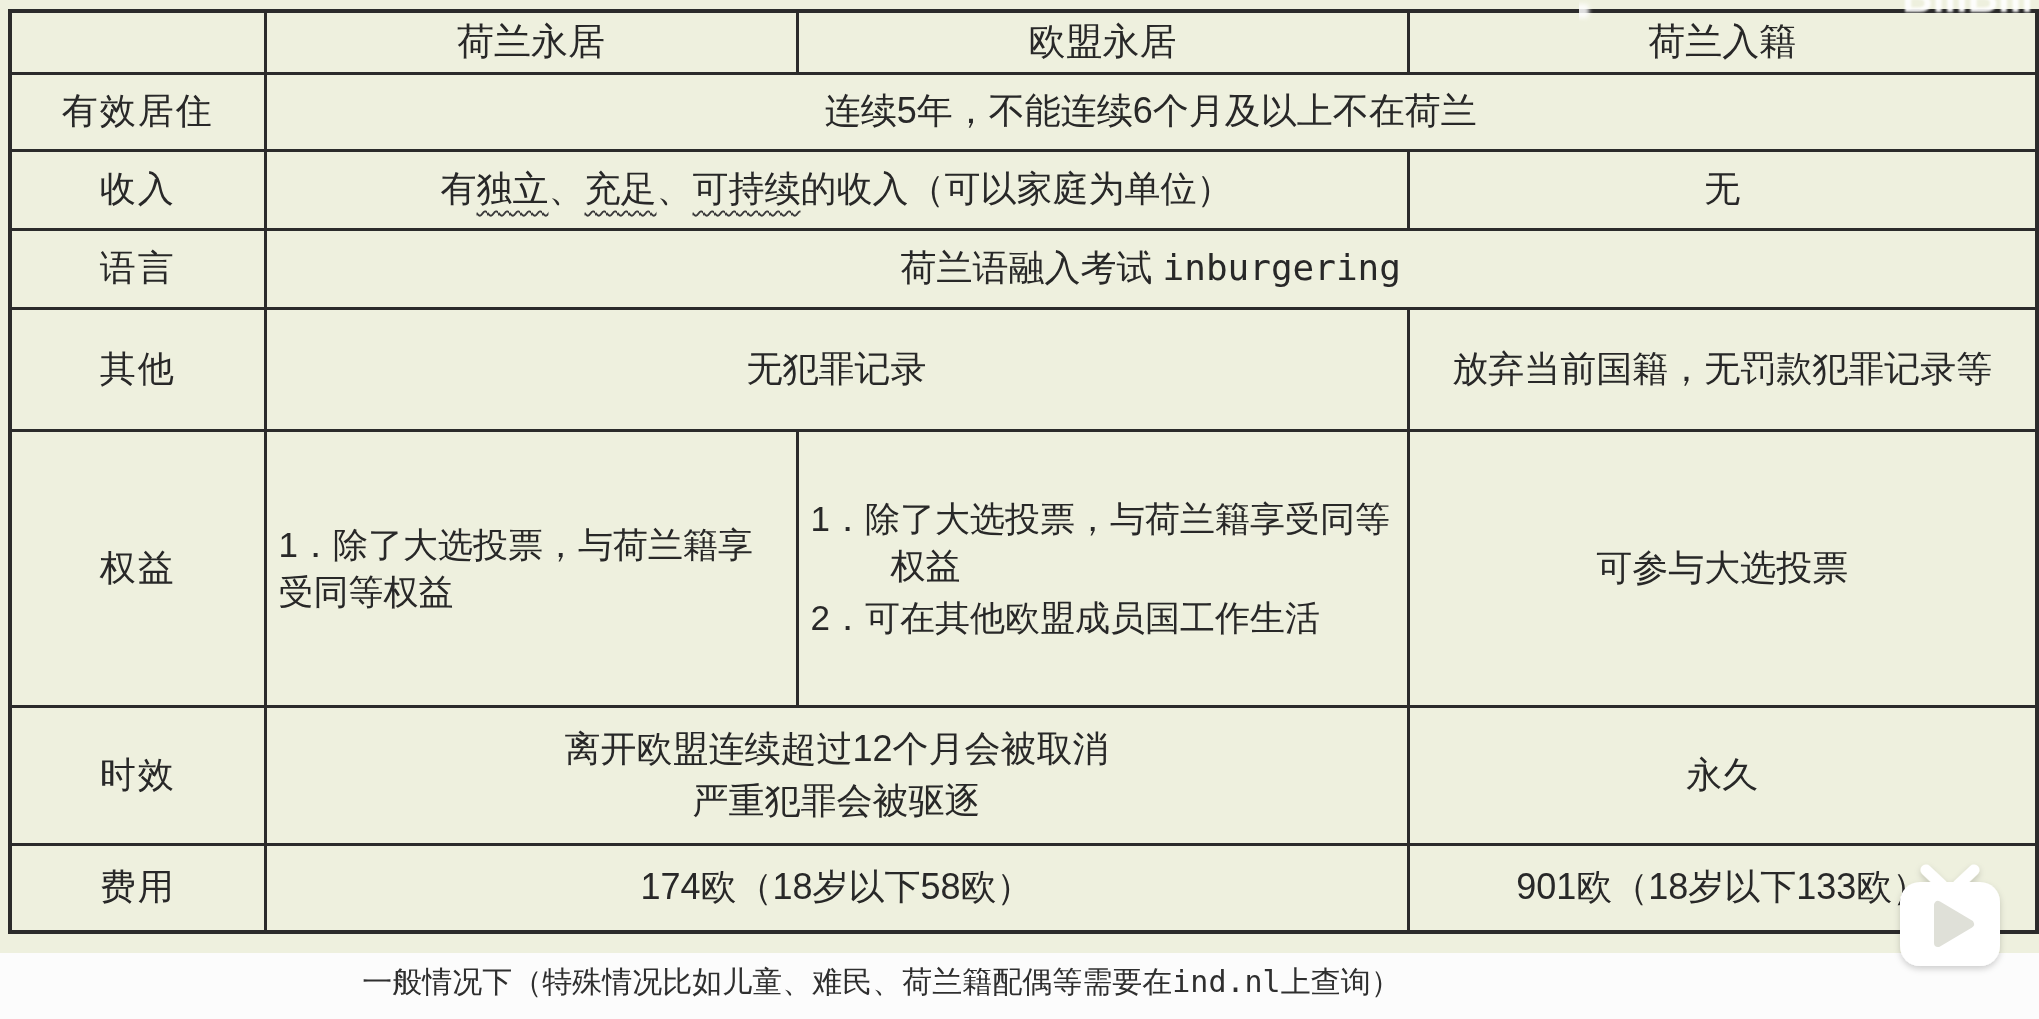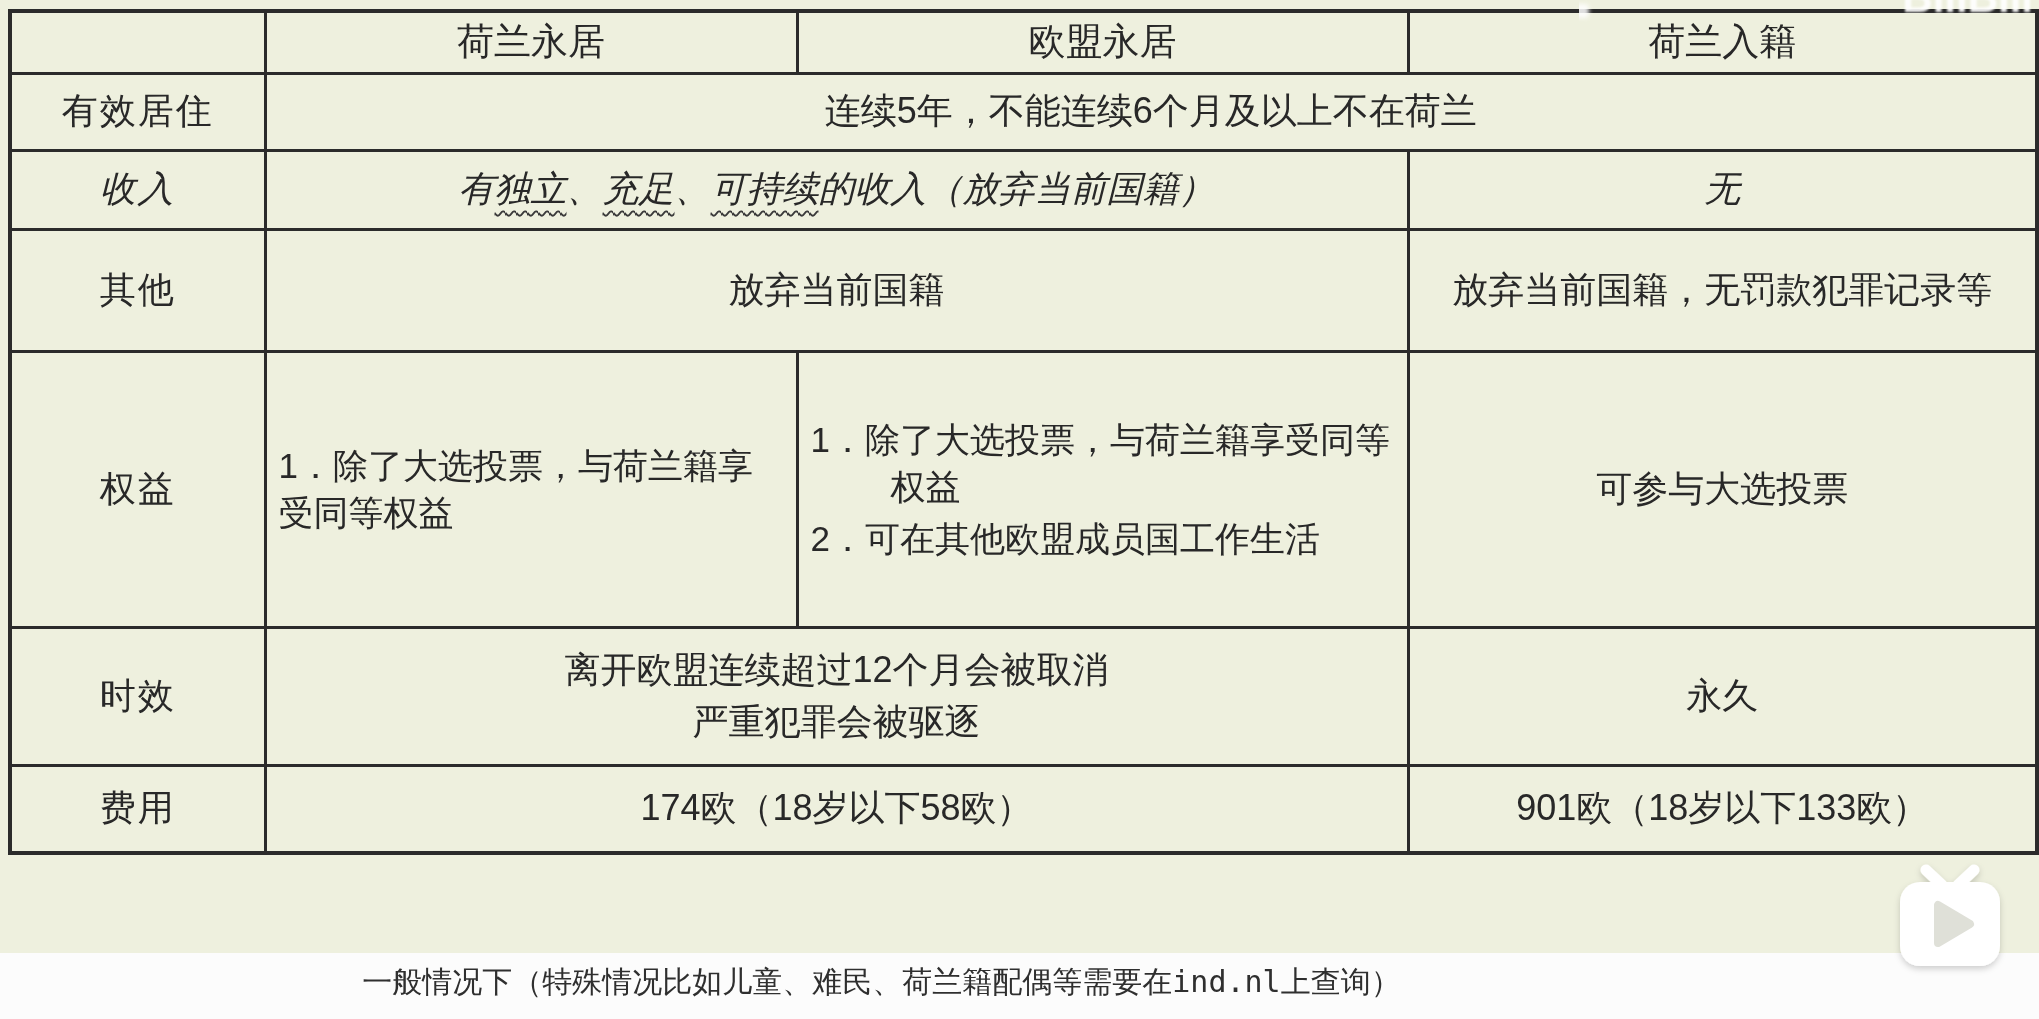--- a/index.html
+++ b/index.html
@@ -21,21 +21,21 @@
   }
   table.cmp td{
     border:3px solid #2b2b2b;
     text-align:center;vertical-align:middle;
     padding:0 12px;box-sizing:border-box;
     font-size:36px;line-height:1.35;color:#282828;
   }
   td.rowlabel{text-align:right;padding-right:14px;font-size:37px;letter-spacing:2px;}
   tr.h-header td{height:62px;font-size:37px;}
   tr.h-r1 td{height:77px;}
-  tr.h-r2 td{height:79px;font-style:italic;}
+  tr.h-r2 td{height:79px;}
   tr.h-r3 td{height:79px;}
   tr.h-r4 td{height:122px;}
   tr.h-r5 td{height:276px;}
   tr.h-r6 td{height:138px;}
   tr.h-r7 td{height:88px;}
   .leftcell{text-align:left !important;padding-left:12px !important;font-size:35px !important;}
   .hang{padding-left:80px;text-indent:-80px;margin:4px 0;}
   .wavy{
     text-decoration-line:underline;
     text-decoration-style:wavy;
@@ -90,26 +90,30 @@
     <td>荷兰永居</td>
     <td>欧盟永居</td>
     <td>荷兰入籍</td>
   </tr>
   <tr class="h-r1">
     <td class="rowlabel">有效居住</td>
     <td colspan="3">连续5年，不能连续6个月及以上不在荷兰</td>
   </tr>
   <tr class="h-r2">
     <td class="rowlabel">收入</td>
-    <td colspan="2"><span>有</span><span class="wavy">独立</span><span>、</span><span class="wavy">充足</span><span>、</span><span class="wavy">可持续</span><span>的收入（放弃当前国籍）</span></td>
+    <td colspan="2"><span>有</span><span class="wavy">独立</span><span>、</span><span class="wavy">充足</span><span>、</span><span class="wavy">可持续</span><span>的收入（可以家庭为单位）</span></td>
     <td>无</td>
+  </tr>
+  <tr class="h-r3">
+    <td class="rowlabel">语言</td>
+    <td colspan="3"><span>荷兰语融入考试 </span><span class="mono">inburgering</span></td>
   </tr>
   <tr class="h-r4">
     <td class="rowlabel">其他</td>
-    <td colspan="2">放弃当前国籍</td>
+    <td colspan="2">无犯罪记录</td>
     <td>放弃当前国籍，无罚款犯罪记录等</td>
   </tr>
   <tr class="h-r5">
     <td class="rowlabel">权益</td>
     <td class="leftcell">1．除了大选投票，与荷兰籍享受同等权益</td>
     <td class="leftcell">
       <div class="hang">1．除了大选投票，与荷兰籍享受同等权益</div>
       <div class="hang">2．可在其他欧盟成员国工作生活</div>
     </td>
     <td>可参与大选投票</td>

